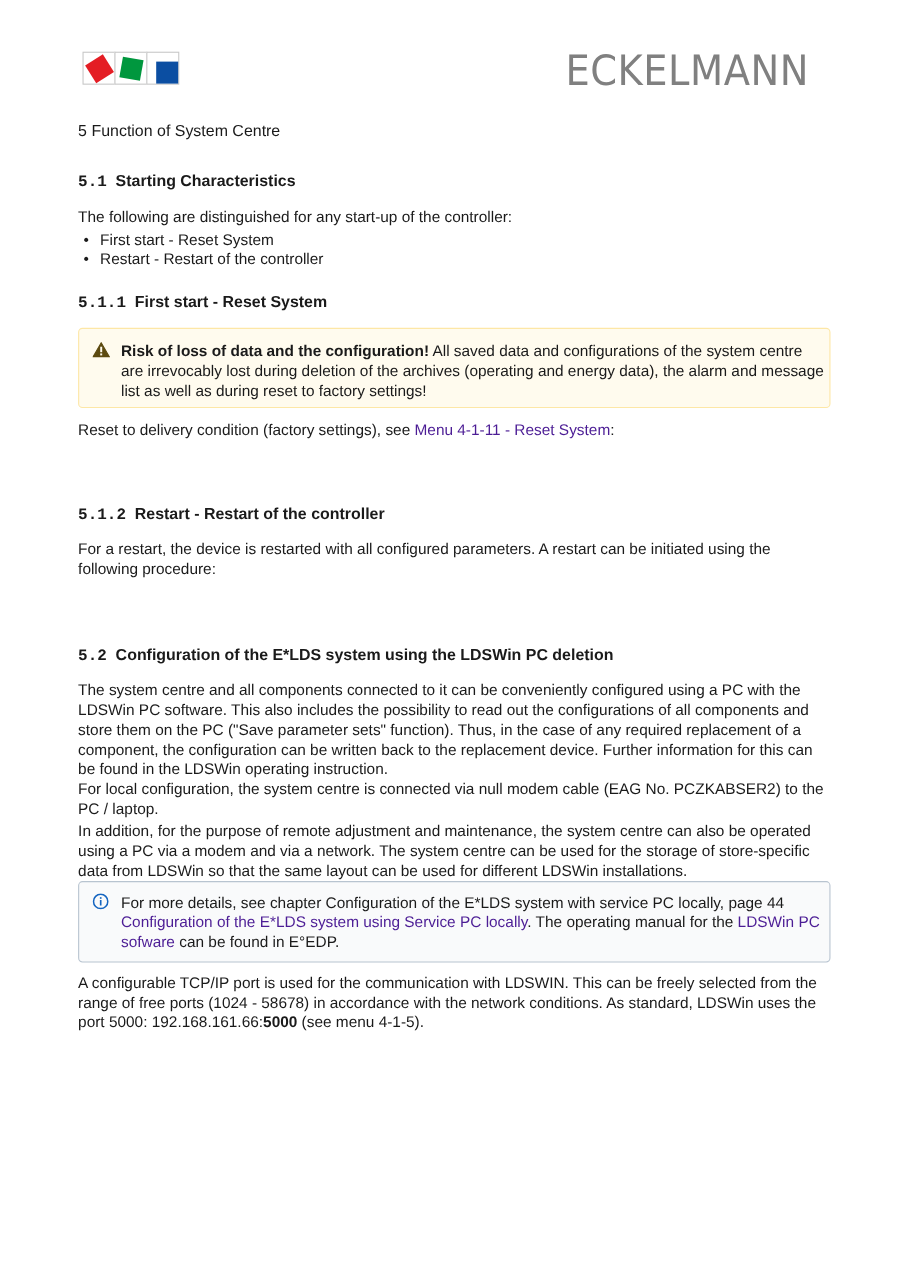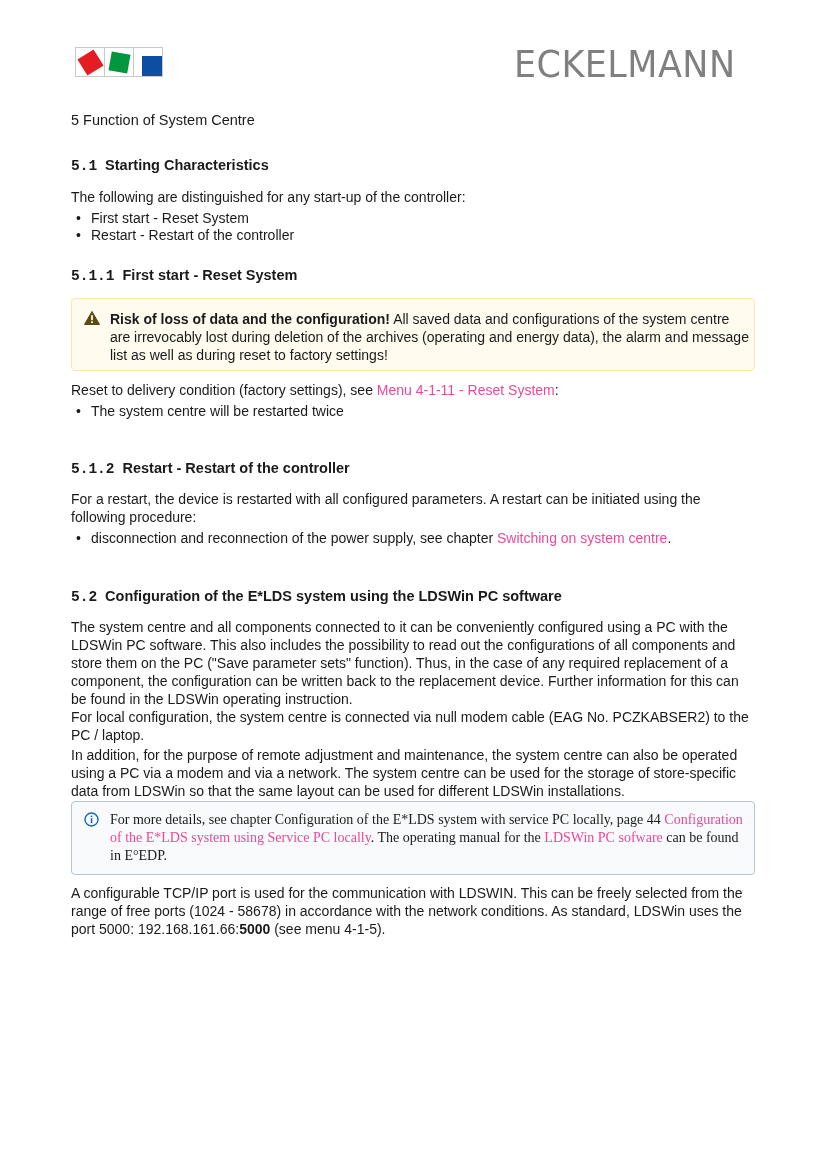--- a/index.html
+++ b/index.html
@@ -14,25 +14,25 @@
   .sq.blue { width: 20px; height: 20px; background: #0b4ea2; right: 0; bottom: 0; }
   .brand { left: 514px; top: 42px; font-size: 38px; letter-spacing: 0.5px; color: #808080; font-weight: normal; font-family: "DejaVu Sans", sans-serif; transform: scaleX(0.92); transform-origin: left; }
 
   .h1 { left: 71px; top: 112px; font-size: 14.5px; font-weight: normal; }
   .h2 { left: 71px; font-size: 14.5px; font-weight: bold; }
   .h2 .num { display: inline-block; margin-right: 8px; font-family: Liberation Mono, monospace; }
   .p { left: 71px; width: 686px; font-size: 14px; line-height: 18px; }
   ul.bl { position: absolute; left: 71px; margin: 0; padding: 0; list-style: none; font-size: 14px; line-height: 17px; }
   ul.bl li { padding-left: 20px; position: relative; }
   ul.bl li::before { content: "•"; position: absolute; left: 5px; }
-  .link { color: #ec4899; }
+  .link { color: #4c1d95; }
   .warn-box { left: 71px; top: 298px; width: 684px; height: 73px; background: #fffbee; border: 1px solid #fde7a6; border-radius: 4px; box-sizing: border-box; }
   .warn-text { left: 110px; top: 310px; width: 640px; font-size: 14px; line-height: 18px; }
   .info-box { left: 71px; top: 801px; width: 684px; height: 74px; background: #f9fafb; border: 1px solid #b8c4d0; border-radius: 4px; box-sizing: border-box; }
-  .info-text { left: 110px; top: 811px; width: 640px; font-size: 14px; line-height: 18px; font-family: Liberation Serif, serif; }
+  .info-text { left: 110px; top: 811px; width: 640px; font-size: 14px; line-height: 18px; }
   .footer { top: 1169px; font-size: 16px; }
 </style>
 </head>
 <body>
 
 <div class="abs logo-box">
   <div class="logo-cell">
       <div class="sq red"></div>
     </div>
   <div class="logo-cell">
@@ -64,33 +64,31 @@
 <div class="abs warn-box"></div>
 <svg class="abs" style="left:84px; top:311px" width="16" height="14" viewBox="0 0 16 14">
   <path d="M8 0.5 L15.5 13.5 L0.5 13.5 Z" fill="#5c4a10" stroke="#5c4a10" stroke-linejoin="round"></path>
   <rect x="7.1" y="4.2" width="1.8" height="5" fill="#fffbee"></rect>
   <rect x="7.1" y="10.3" width="1.8" height="1.8" fill="#fffbee"></rect>
 </svg>
 <div class="abs warn-text"><b>Risk of loss of data and the configuration!</b><span> All saved data and configurations of the system centre are irrevocably lost during deletion of the archives (operating and energy data), the alarm and message list as well as during reset to factory settings!</span></div>
 
 <div class="abs p" style="top:381px"><span>Reset to delivery condition (factory settings), see </span><span class="link">Menu 4-1-11 - Reset System</span><span>:</span></div>
 <ul class="bl" style="top:403px">
-  <li>The system centre will be restarted twice</li>
 </ul>
 
 <div class="abs h2" style="top:460px">
   <span class="num">5.1.2</span><span>Restart - Restart of the controller</span>
 </div>
 <div class="abs p" style="top:490px">For a restart, the device is restarted with all configured parameters. A restart can be initiated using the following procedure:</div>
 <ul class="bl" style="top:530px">
-  <li><span>disconnection and reconnection of the power supply, see chapter </span><span class="link">Switching on system centre</span><span>.</span></li>
 </ul>
 
 <div class="abs h2" style="top:588px">
-  <span class="num">5.2</span><span>Configuration of the E*LDS system using the LDSWin PC software</span>
+  <span class="num">5.2</span><span>Configuration of the E*LDS system using the LDSWin PC deletion</span>
 </div>
 <div class="abs p" style="top:618px">The system centre and all components connected to it can be conveniently configured using a PC with the LDSWin PC software. This also includes the possibility to read out the configurations of all components and store them on the PC ("Save parameter sets" function). Thus, in the case of any required replacement of a component, the configuration can be written back to the replacement device. Further information for this can be found in the LDSWin operating instruction.</div>
 <div class="abs p" style="top:708px">For local configuration, the system centre is connected via null modem cable (EAG No. PCZKABSER2) to the PC / laptop.</div>
 <div class="abs p" style="top:746px">In addition, for the purpose of remote adjustment and maintenance, the system centre can also be operated using a PC via a modem and via a network. The system centre can be used for the storage of store-specific data from LDSWin so that the same layout can be used for different LDSWin installations.</div>
 
 <div class="abs info-box"></div>
 <svg class="abs" style="left:84px; top:812px" width="15" height="15" viewBox="0 0 15 15">
   <circle cx="7.5" cy="7.5" r="6.5" fill="none" stroke="#1565c0" stroke-width="1.4"></circle>
   <rect x="6.8" y="6.2" width="1.5" height="5" fill="#1565c0"></rect>
   <rect x="6.8" y="3.6" width="1.5" height="1.5" fill="#1565c0"></rect>

